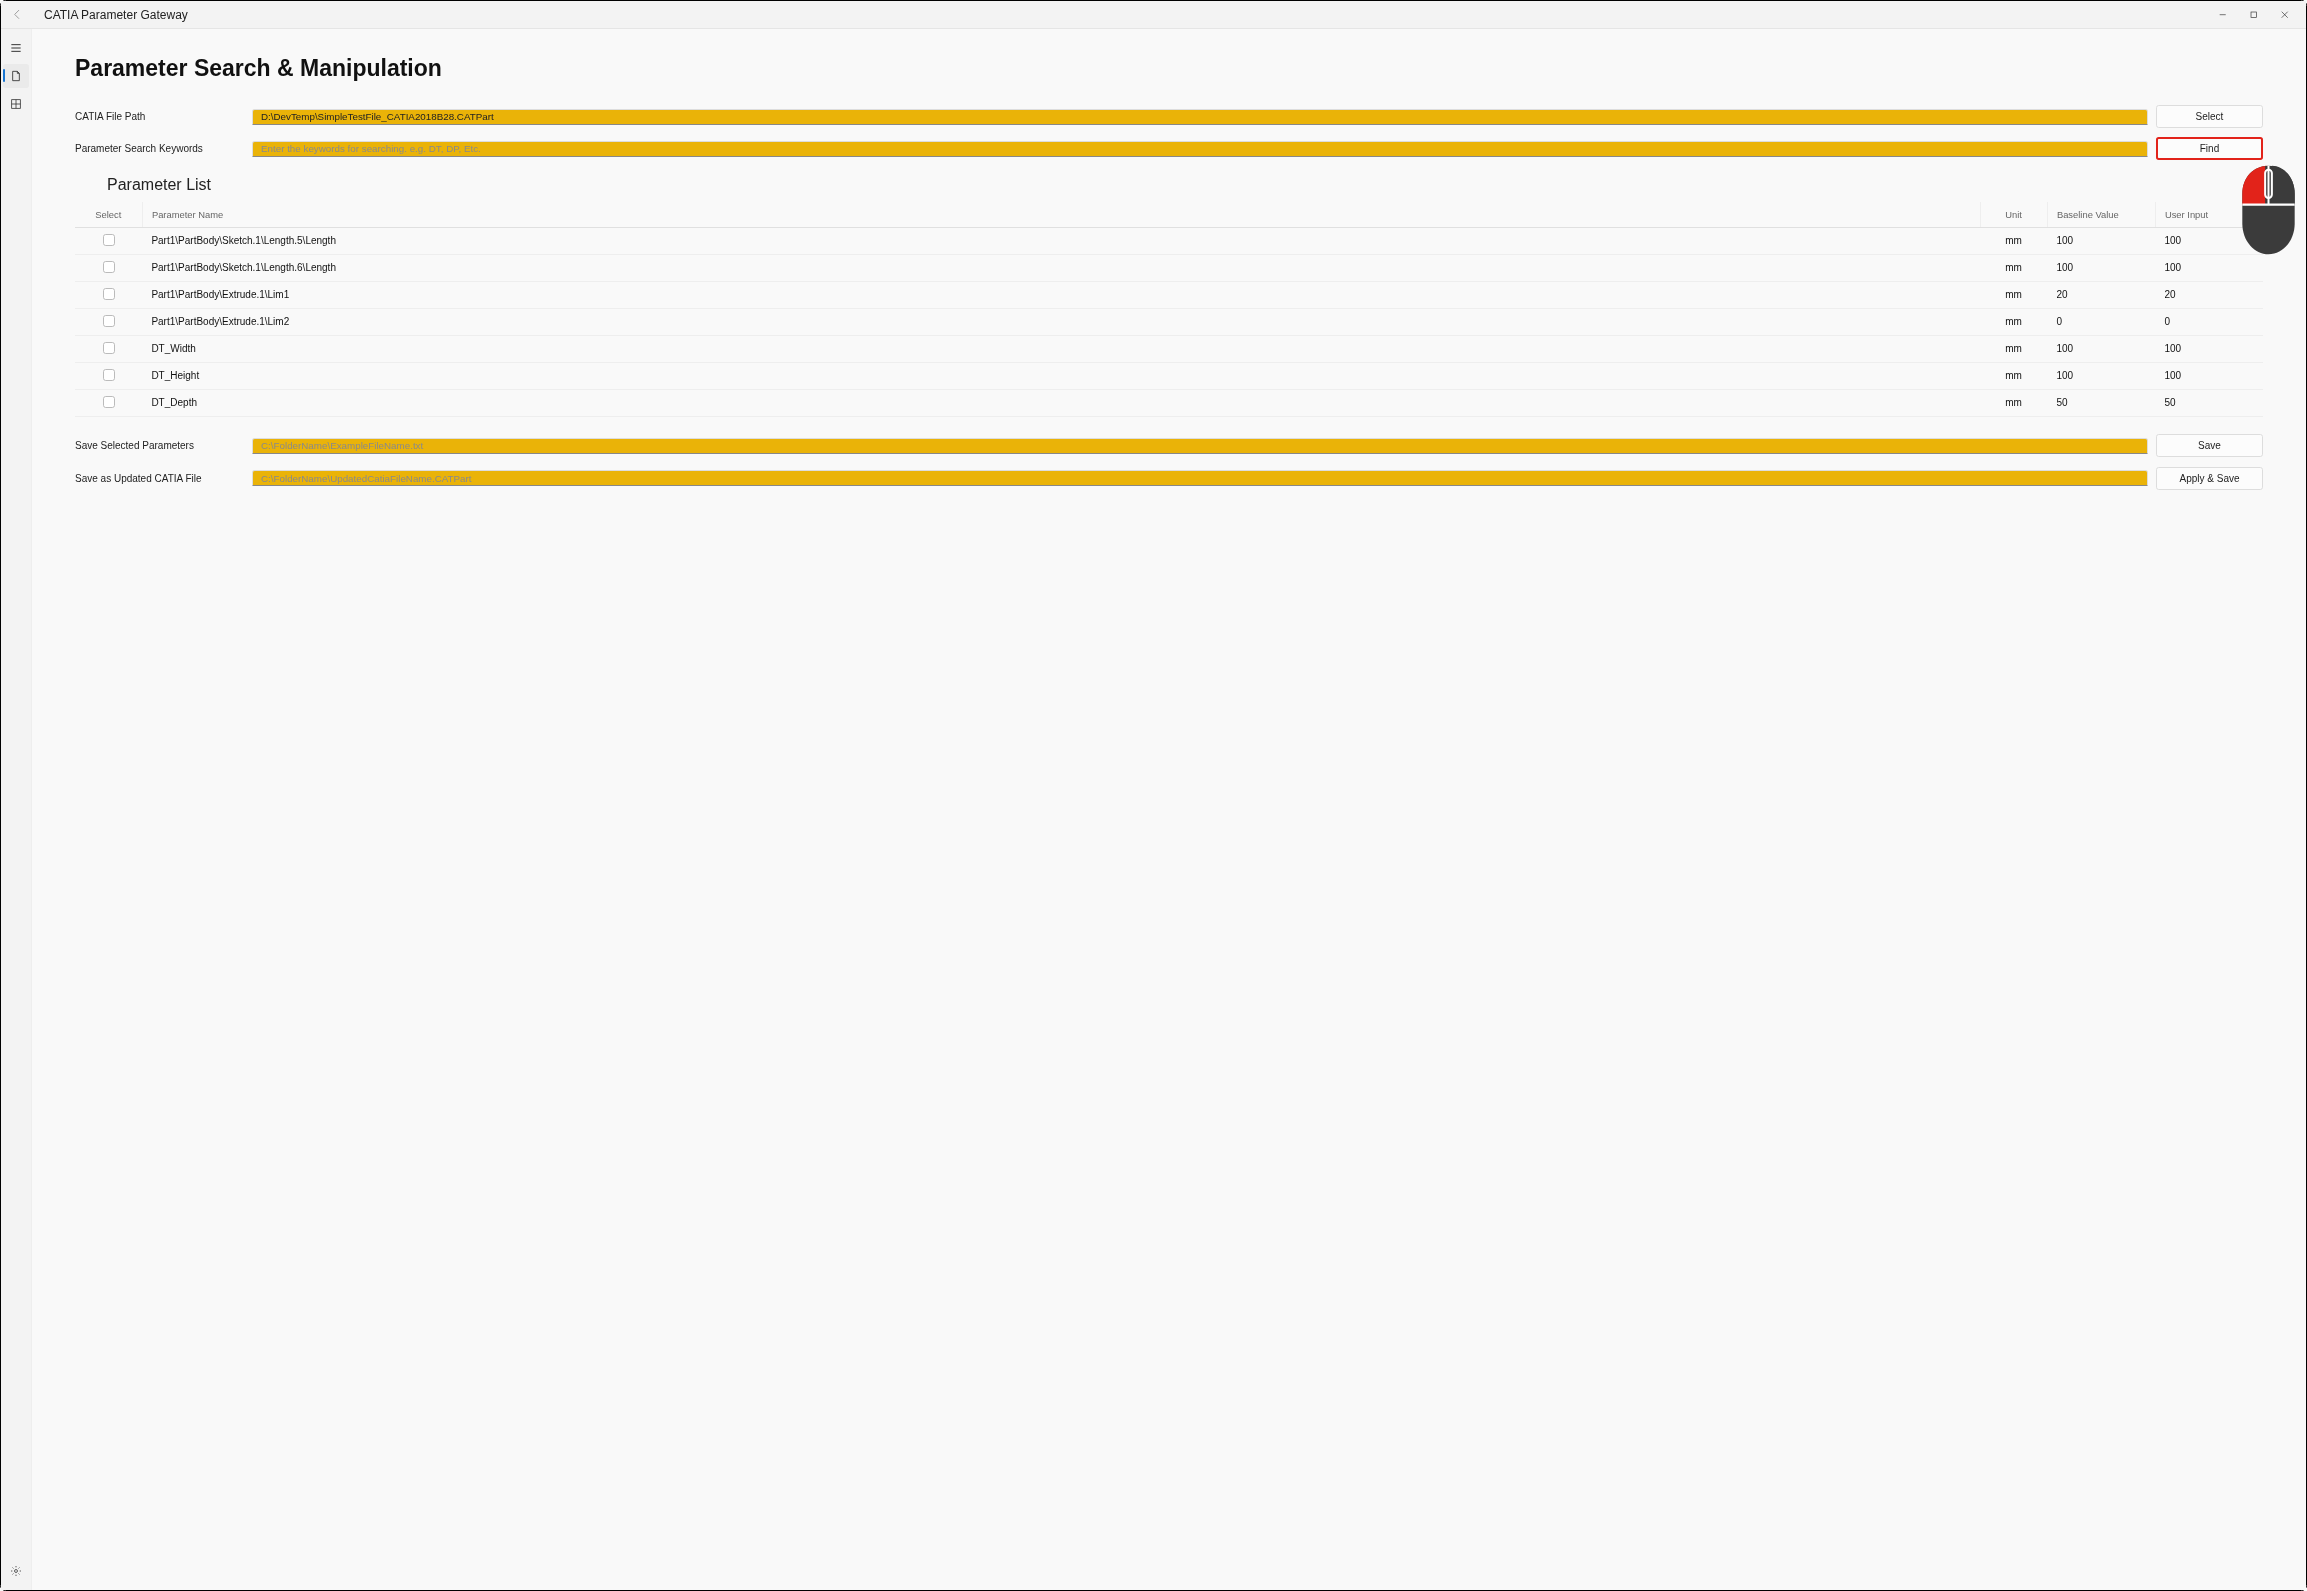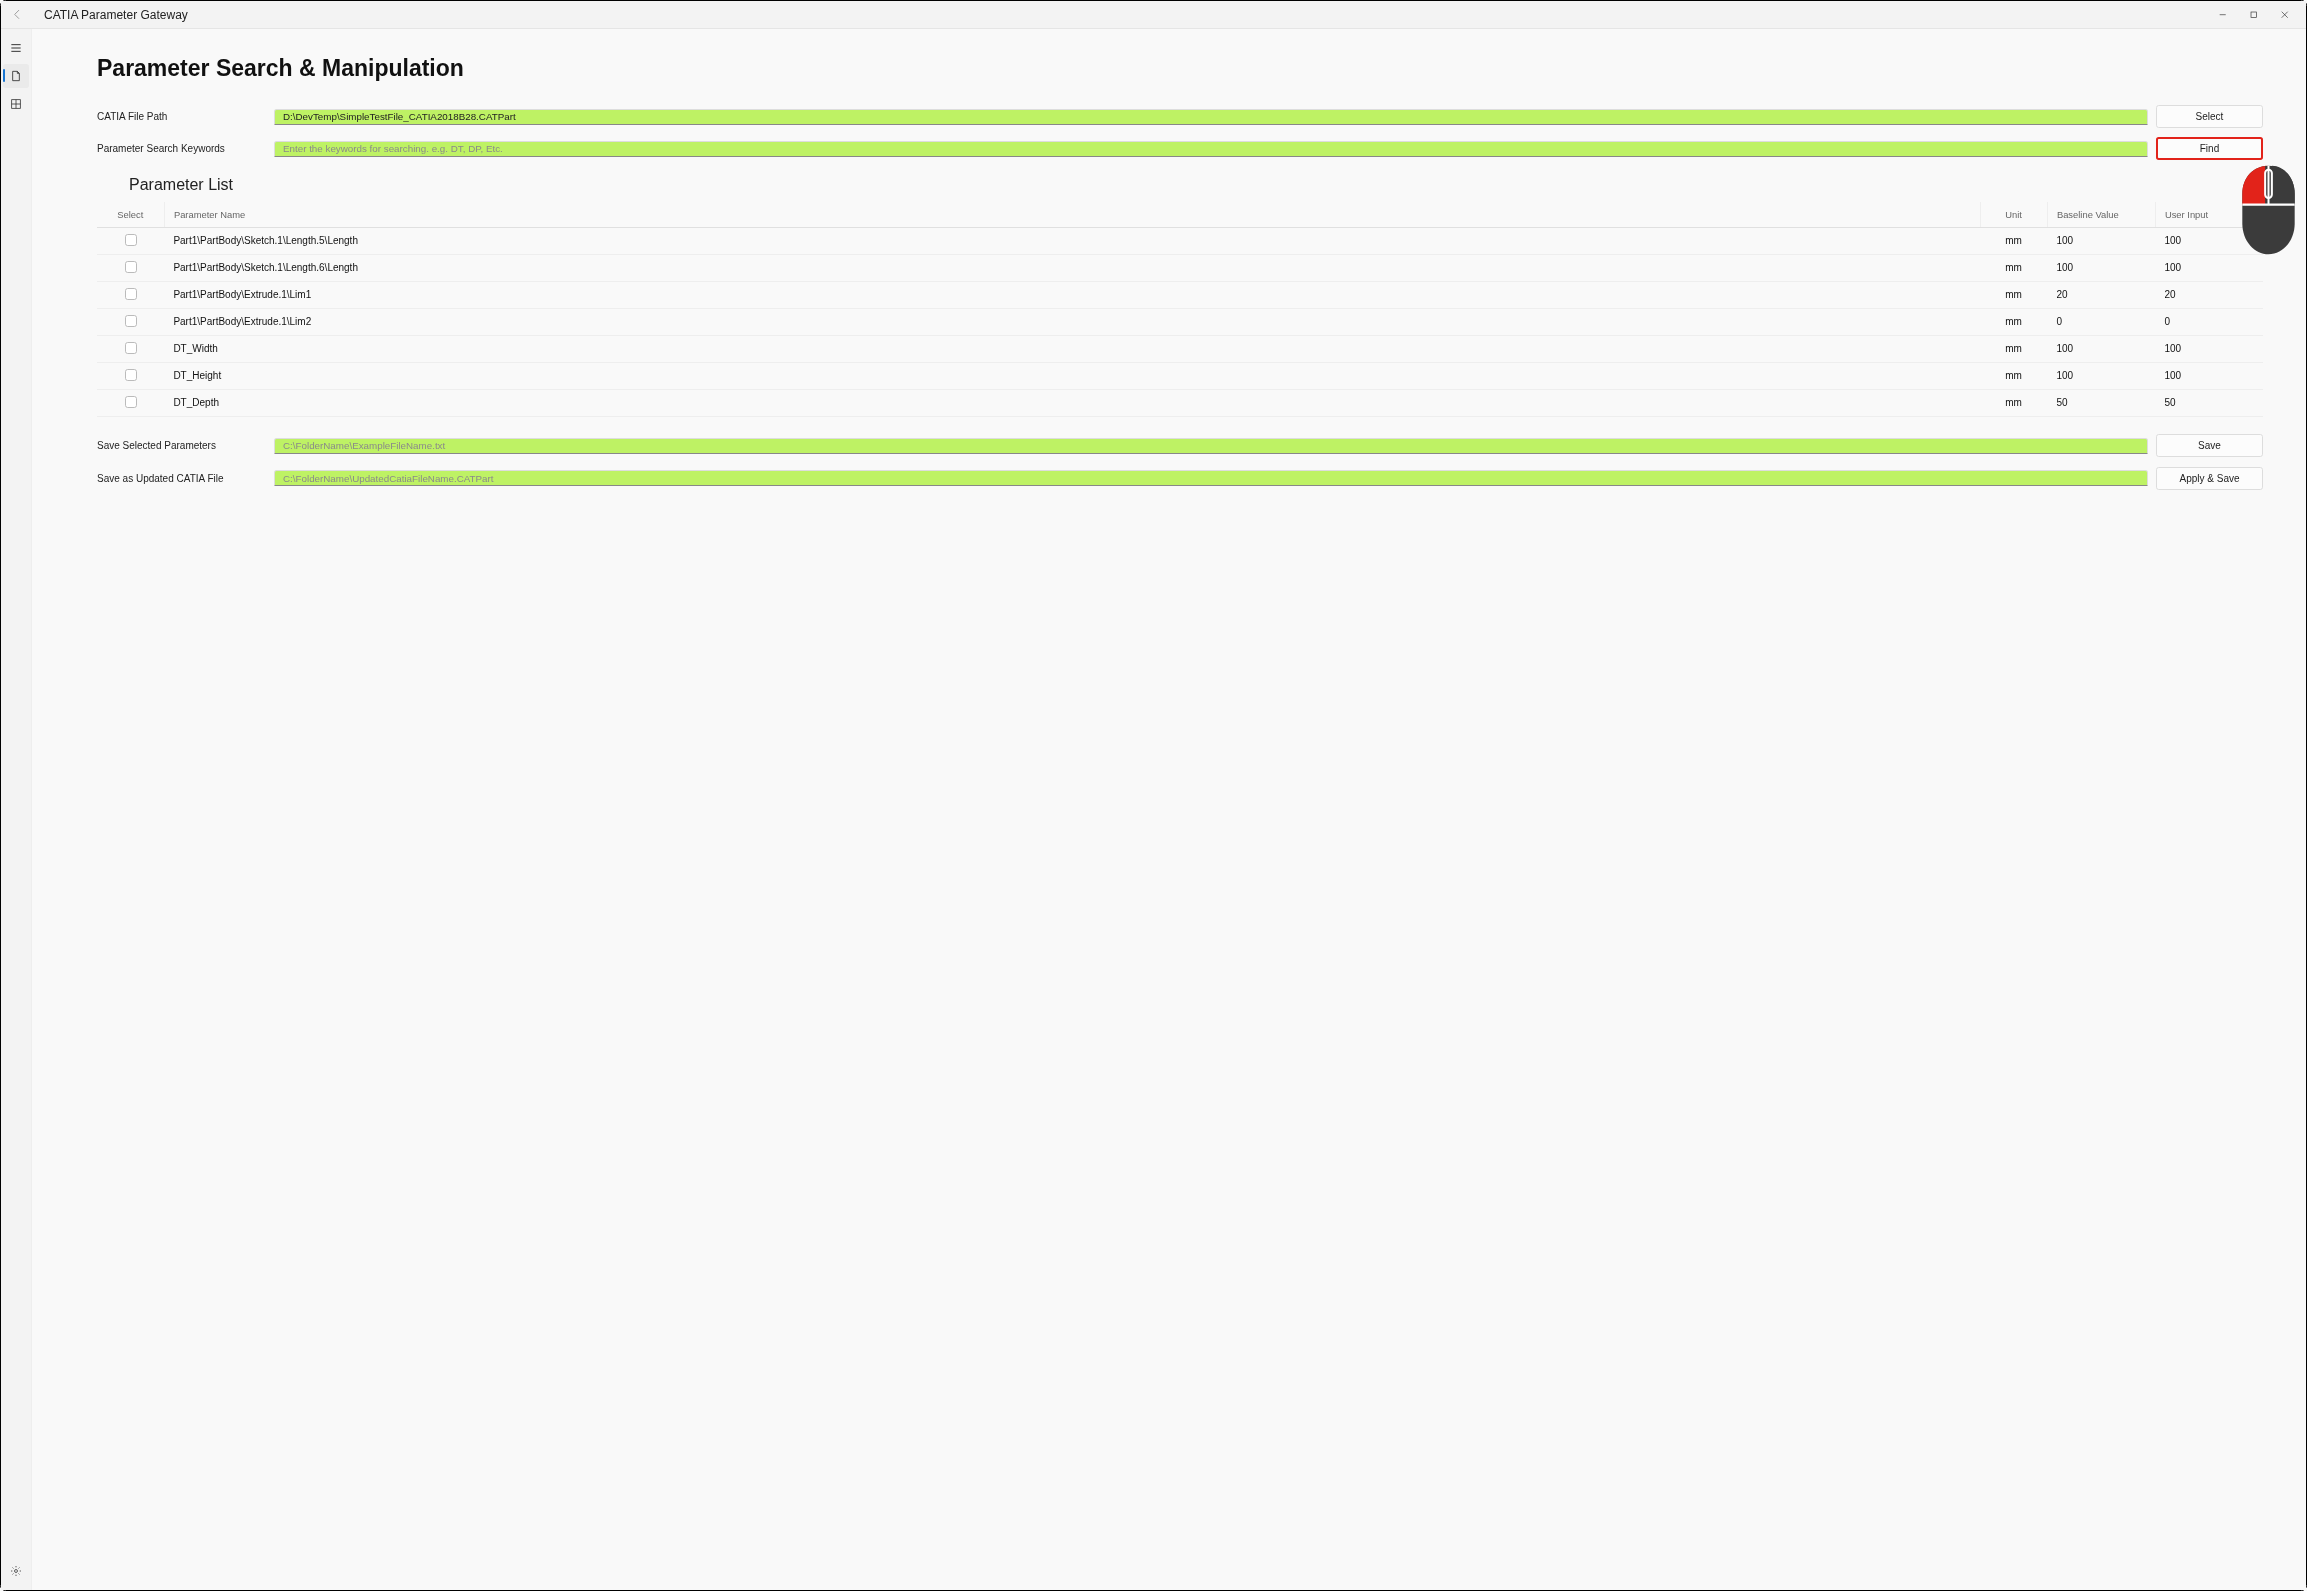--- a/index.html
+++ b/index.html
@@ -59,21 +59,20 @@
       align-items: center;
       justify-content: center;
       color: #222;
       cursor: pointer;
       font-size: 8px;
     }
     .body {
       flex: 1;
       display: flex;
       min-height: 0;
-      gap: 22px;
     }
     .sidebar {
       width: 31px;
       background: #f3f3f3;
       display: flex;
       flex-direction: column;
       align-items: center;
       padding-top: 6.7px;
       gap: 4px;
       border-right: 0.7px solid #eee;
@@ -124,21 +123,21 @@
     }
     .form-label {
       font-size: 10px;
       color: #222;
     }
     .text-input {
       height: 16px;
       border: 0.7px solid #ddd;
       border-bottom: 0.7px solid #888;
       border-radius: 2.7px 2.7px 0 0;
-      background: #bef264;
+      background: #eab308;
       padding: 0 8px;
       font-size: 9.8px;
       color: #222;
       outline: none;
     }
     .text-input::placeholder { color: #8a8a8a; }
     .btn {
       height: 23px;
       border: 0.7px solid #ddd;
       background: #fcfcfc;

